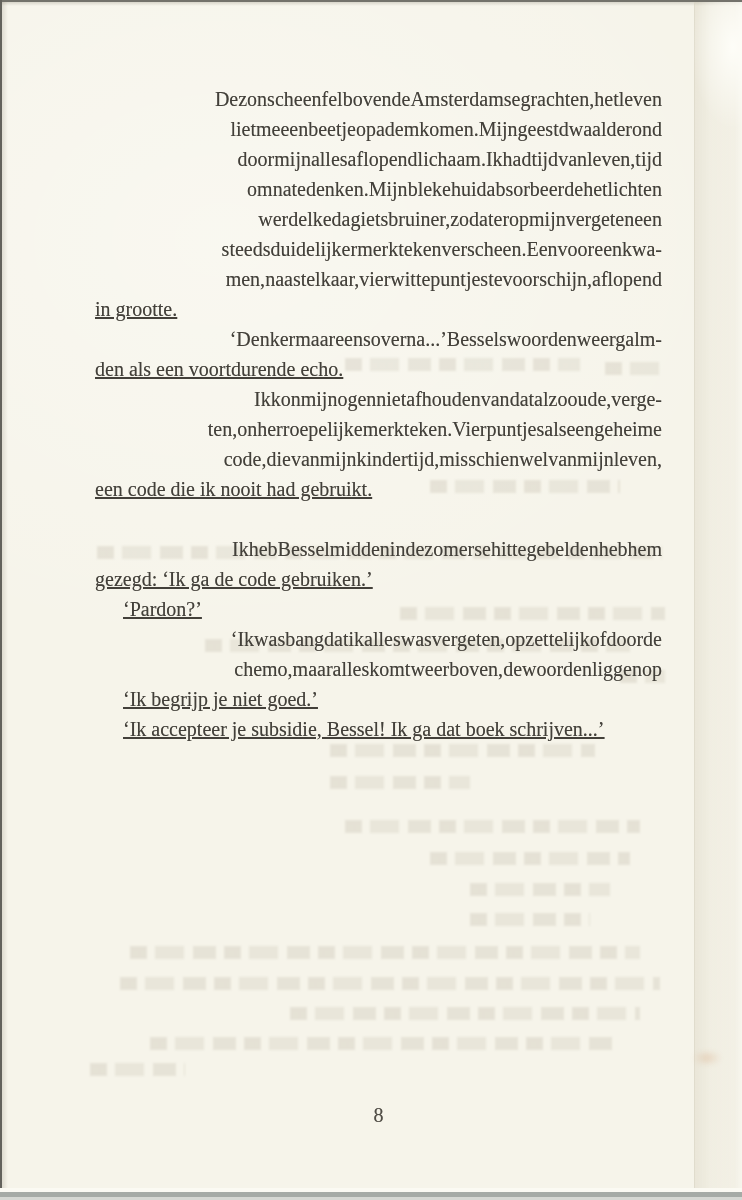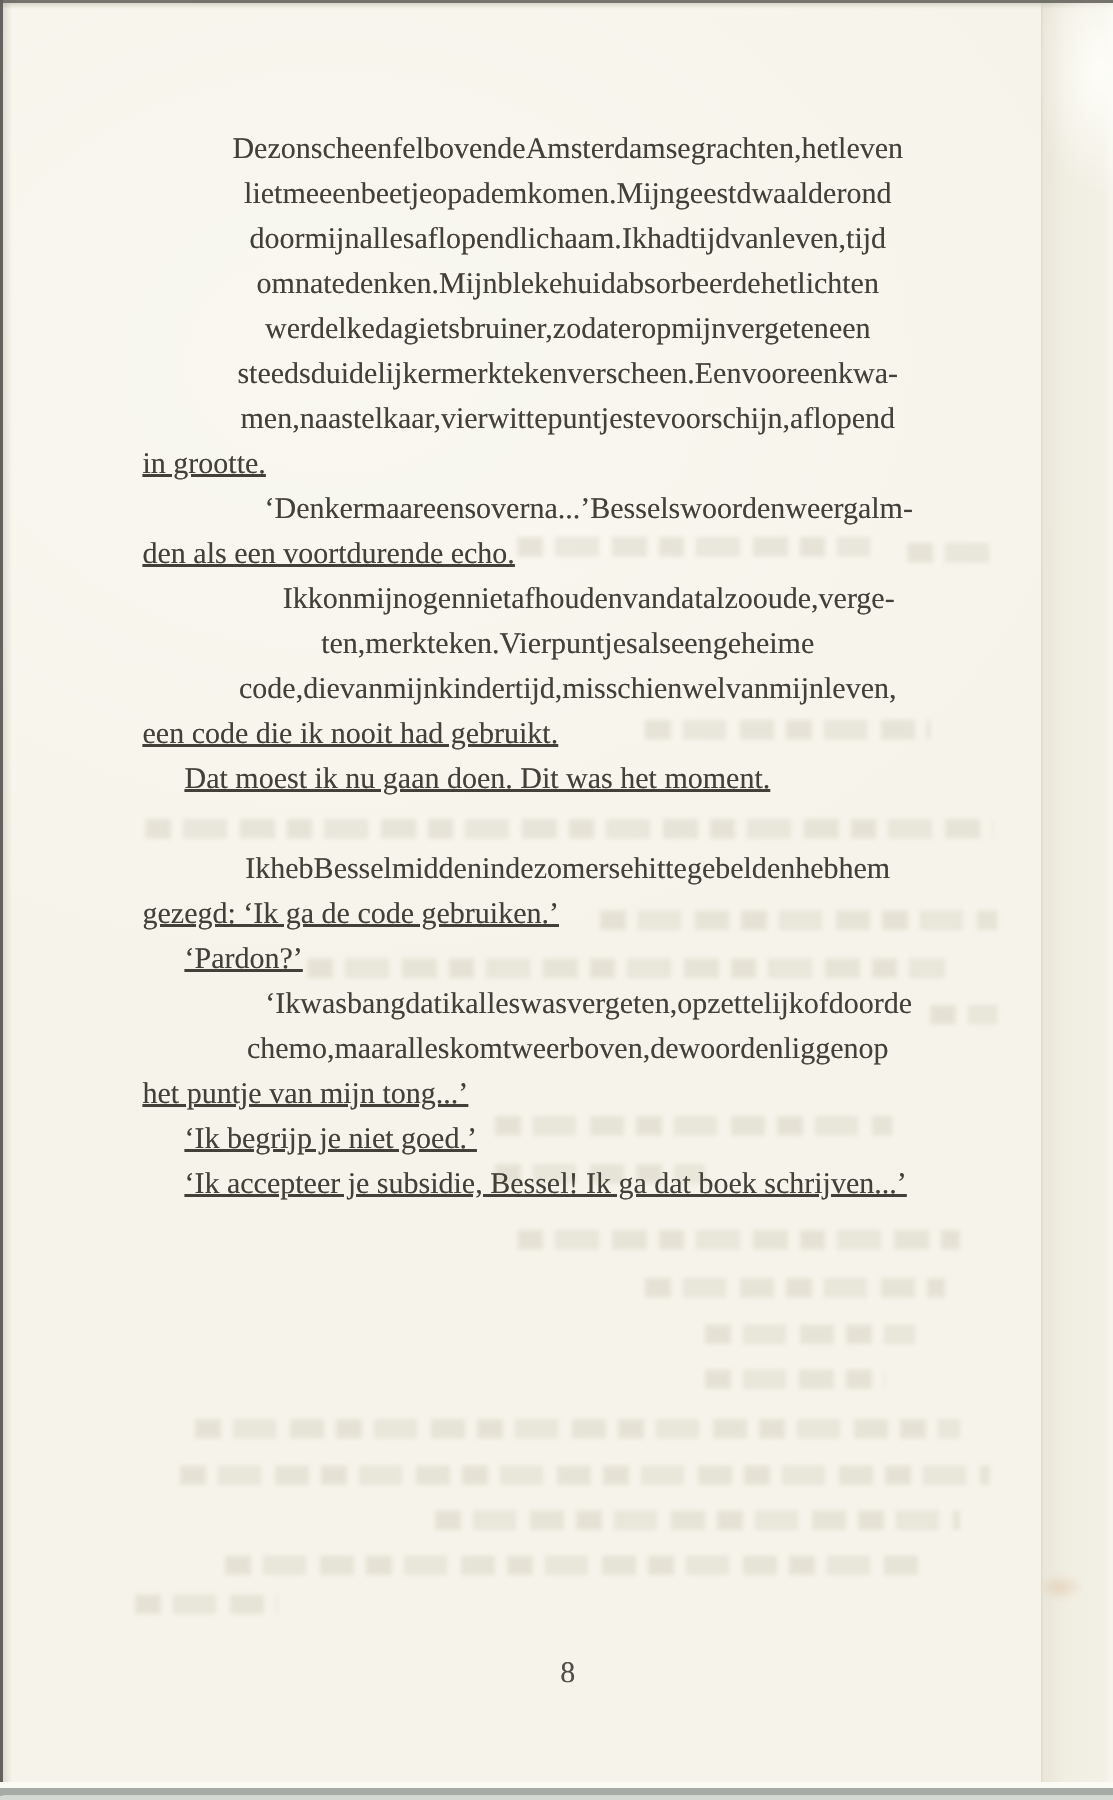--- a/index.html
+++ b/index.html
@@ -34,21 +34,21 @@
   .edge-bottom-c{position:absolute;bottom:0;left:0;right:0;height:3px;background:#d6d8d3;}
 
   
   .text-block{position:absolute;left:95px;top:84px;width:567px;}
   .line{
     height:30px;line-height:30px;font-size:20px;
     color:var(--ink,#43403a);
     text-shadow:0 0 .4px rgba(67,64,58,.45);
     white-space:nowrap;
   }
-  .line.just{display:flex;justify-content:center;white-space:normal;}
+  .line.just{display:flex;justify-content:flex-end;white-space:normal;}
   .line.indent{padding-left:28px;}
   .line.gap{height:30px;}
   .line.last{text-align:left;text-decoration:underline;}
 
   
   .ghost{
     position:absolute;height:13px;
     filter:blur(1.3px);opacity:.50;
     background:repeating-linear-gradient(90deg,
       rgba(150,140,118,.34) 0 17px, rgba(150,140,118,0) 17px 25px,
@@ -212,41 +212,41 @@
         <span>afhouden</span>
         <span>van</span>
         <span>dat</span>
         <span>al</span>
         <span>zo</span>
         <span>oude,</span>
         <span>verge-</span>
       </div>
       <div class="line just">
         <span>ten,</span>
+        <span>onherroepelijke</span>
         <span>merkteken.</span>
         <span>Vier</span>
         <span>puntjes</span>
         <span>als</span>
         <span>een</span>
         <span>geheime</span>
       </div>
       <div class="line just">
         <span>code,</span>
         <span>die</span>
         <span>van</span>
         <span>mijn</span>
         <span>kindertijd,</span>
         <span>misschien</span>
         <span>wel</span>
         <span>van</span>
         <span>mijn</span>
         <span>leven,</span>
       </div>
       <div class="line last">een code die ik nooit had gebruikt.</div>
-      <div class="line last indent">Dat moest ik nu gaan doen. Dit was het moment.</div>
       <div class="line gap"></div>
       <div class="line just">
         <span>Ik</span>
         <span>heb</span>
         <span>Bessel</span>
         <span>midden</span>
         <span>in</span>
         <span>de</span>
         <span>zomerse</span>
         <span>hitte</span>
@@ -276,19 +276,18 @@
         <span>maar</span>
         <span>alles</span>
         <span>komt</span>
         <span>weer</span>
         <span>boven,</span>
         <span>de</span>
         <span>woorden</span>
         <span>liggen</span>
         <span>op</span>
       </div>
-      <div class="line last">het puntje van mijn tong...’</div>
       <div class="line last indent">‘Ik begrijp je niet goed.’</div>
       <div class="line last indent">‘Ik accepteer je subsidie, Bessel! Ik ga dat boek schrijven...’</div>
     </div>
 
   <div class="page-number">8</div>
 </div>
 
 </body></html>

